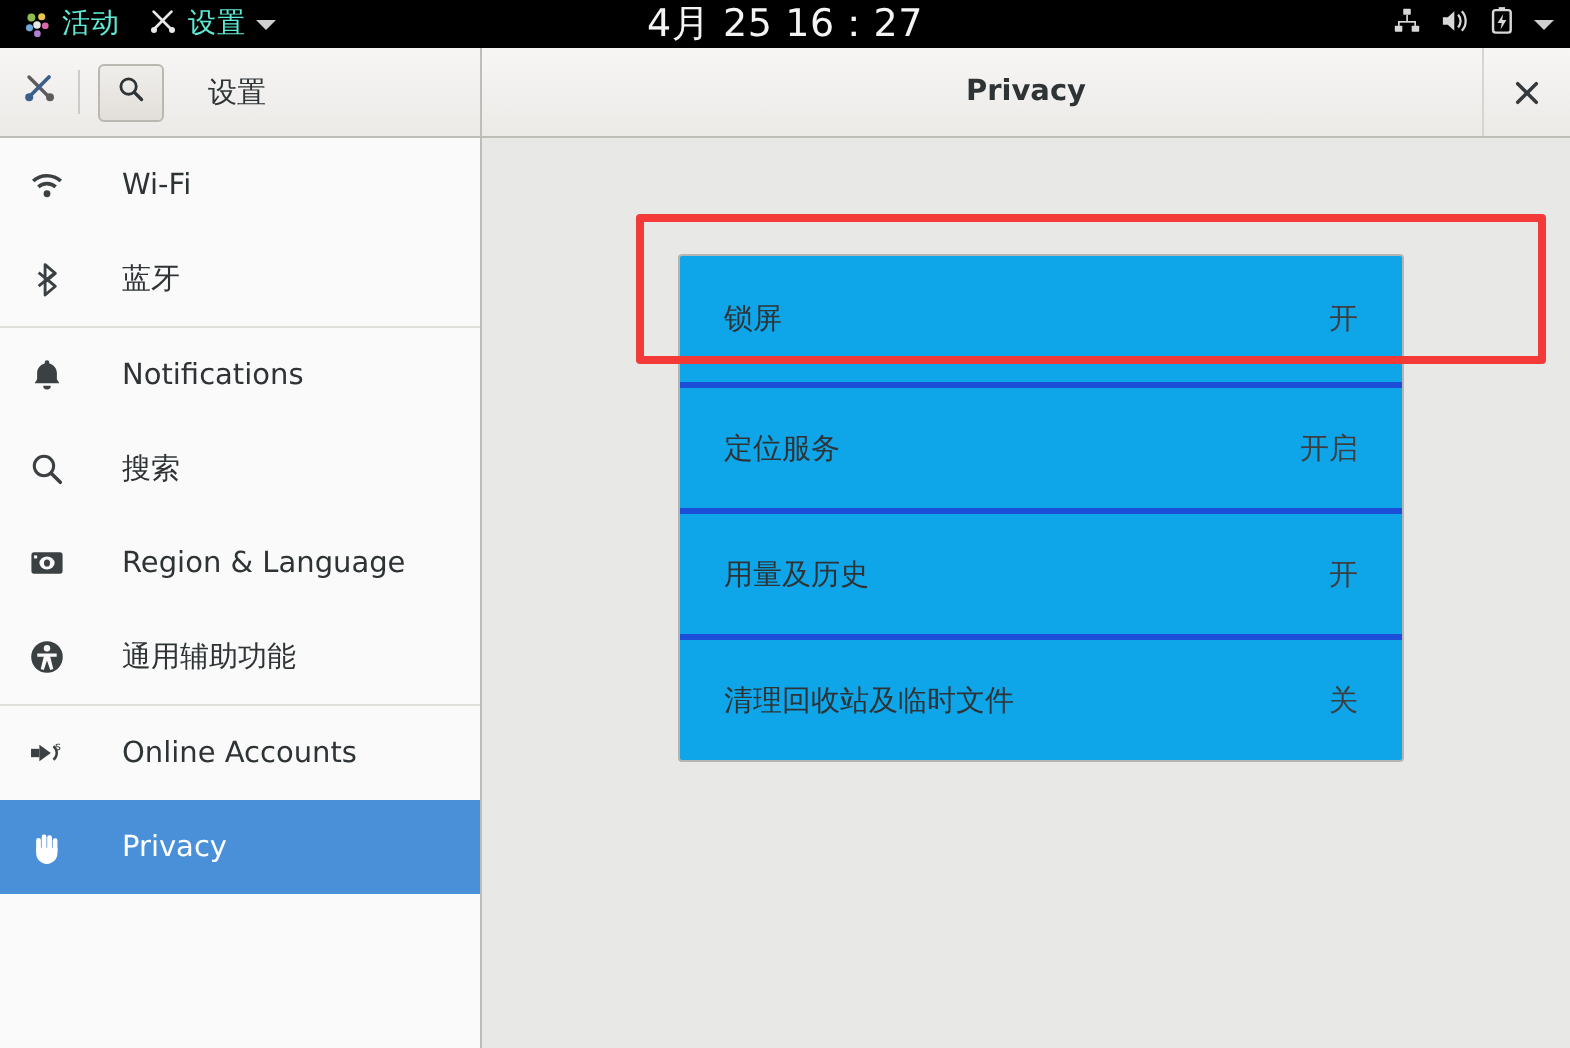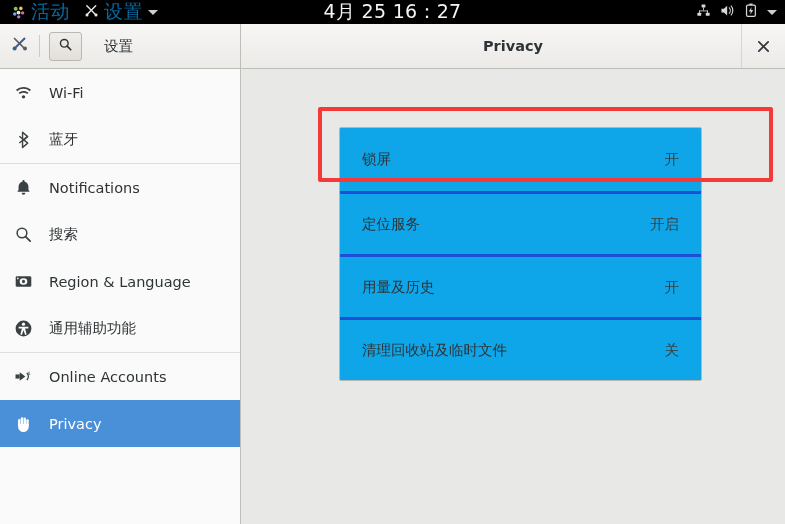--- a/index.html
+++ b/index.html
@@ -13,21 +13,21 @@
 
   
   .topbar {
     position: absolute; left: 0; top: 0; width: 785px; height: 24px;
     background: #000; color: #e6e6e6;
     display: flex; align-items: center;
     font-size: 13px;
   }
   .topbar-left { display: flex; align-items: center; padding-left: 7px; gap: 6px; }
   .tb-item { display: flex; align-items: center; gap: 5px; padding: 0 4px; height: 24px; }
-  .tb-label { font-size: 19px; color: #0369a1; letter-spacing: .5px; }
+  .tb-label { font-size: 14px; color: #5eead4; letter-spacing: .5px; }
   .topbar-center {
     position: absolute; left: 0; right: 0; top: 0; height: 24px;
     display: flex; align-items: center; justify-content: center;
     pointer-events: none;
   }
   .clock { font-size: 19px; color: #f4f4f4; letter-spacing: .3px; }
   .topbar-right {
     position: absolute; right: 8px; top: 0; height: 24px;
     display: flex; align-items: center; gap: 9px;
   }
@@ -82,21 +82,21 @@
   }
 
   
   .sidebar {
     position: absolute; left: 0; top: 45px; width: 241px; height: 455px;
     background: #fbfafa; border-right: 1px solid #bfbdb8;
     overflow: hidden;
   }
   .sb-row {
     height: 47px; display: flex; align-items: center;
-    padding-left: 13px; gap: 16px; cursor: pointer;
+    padding-left: 13px; gap: 28px; cursor: pointer;
   }
   .sb-row.selected { background: #4a90d9; }
   .sb-row.selected .sb-label { color: #ffffff; }
   .sb-icon {
     width: 20px; height: 20px; display: flex;
     align-items: center; justify-content: center; flex: none;
   }
   .sb-label { font-size: 14.5px; color: #2e3436; }
   .sb-sep { height: 1px; background: #e0dedb; margin: 0; }
 

